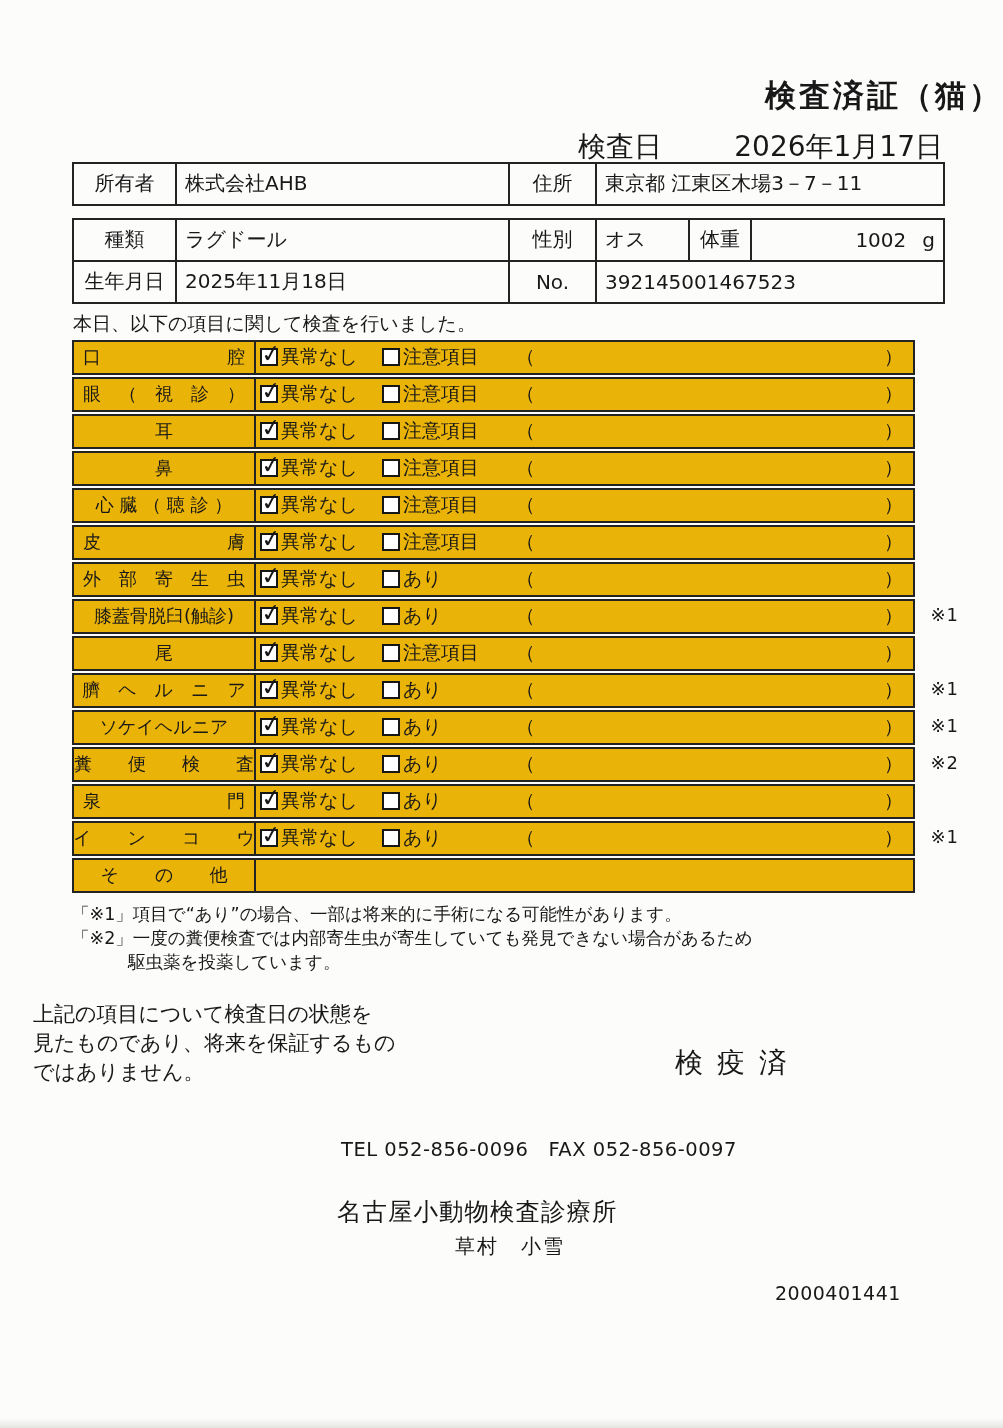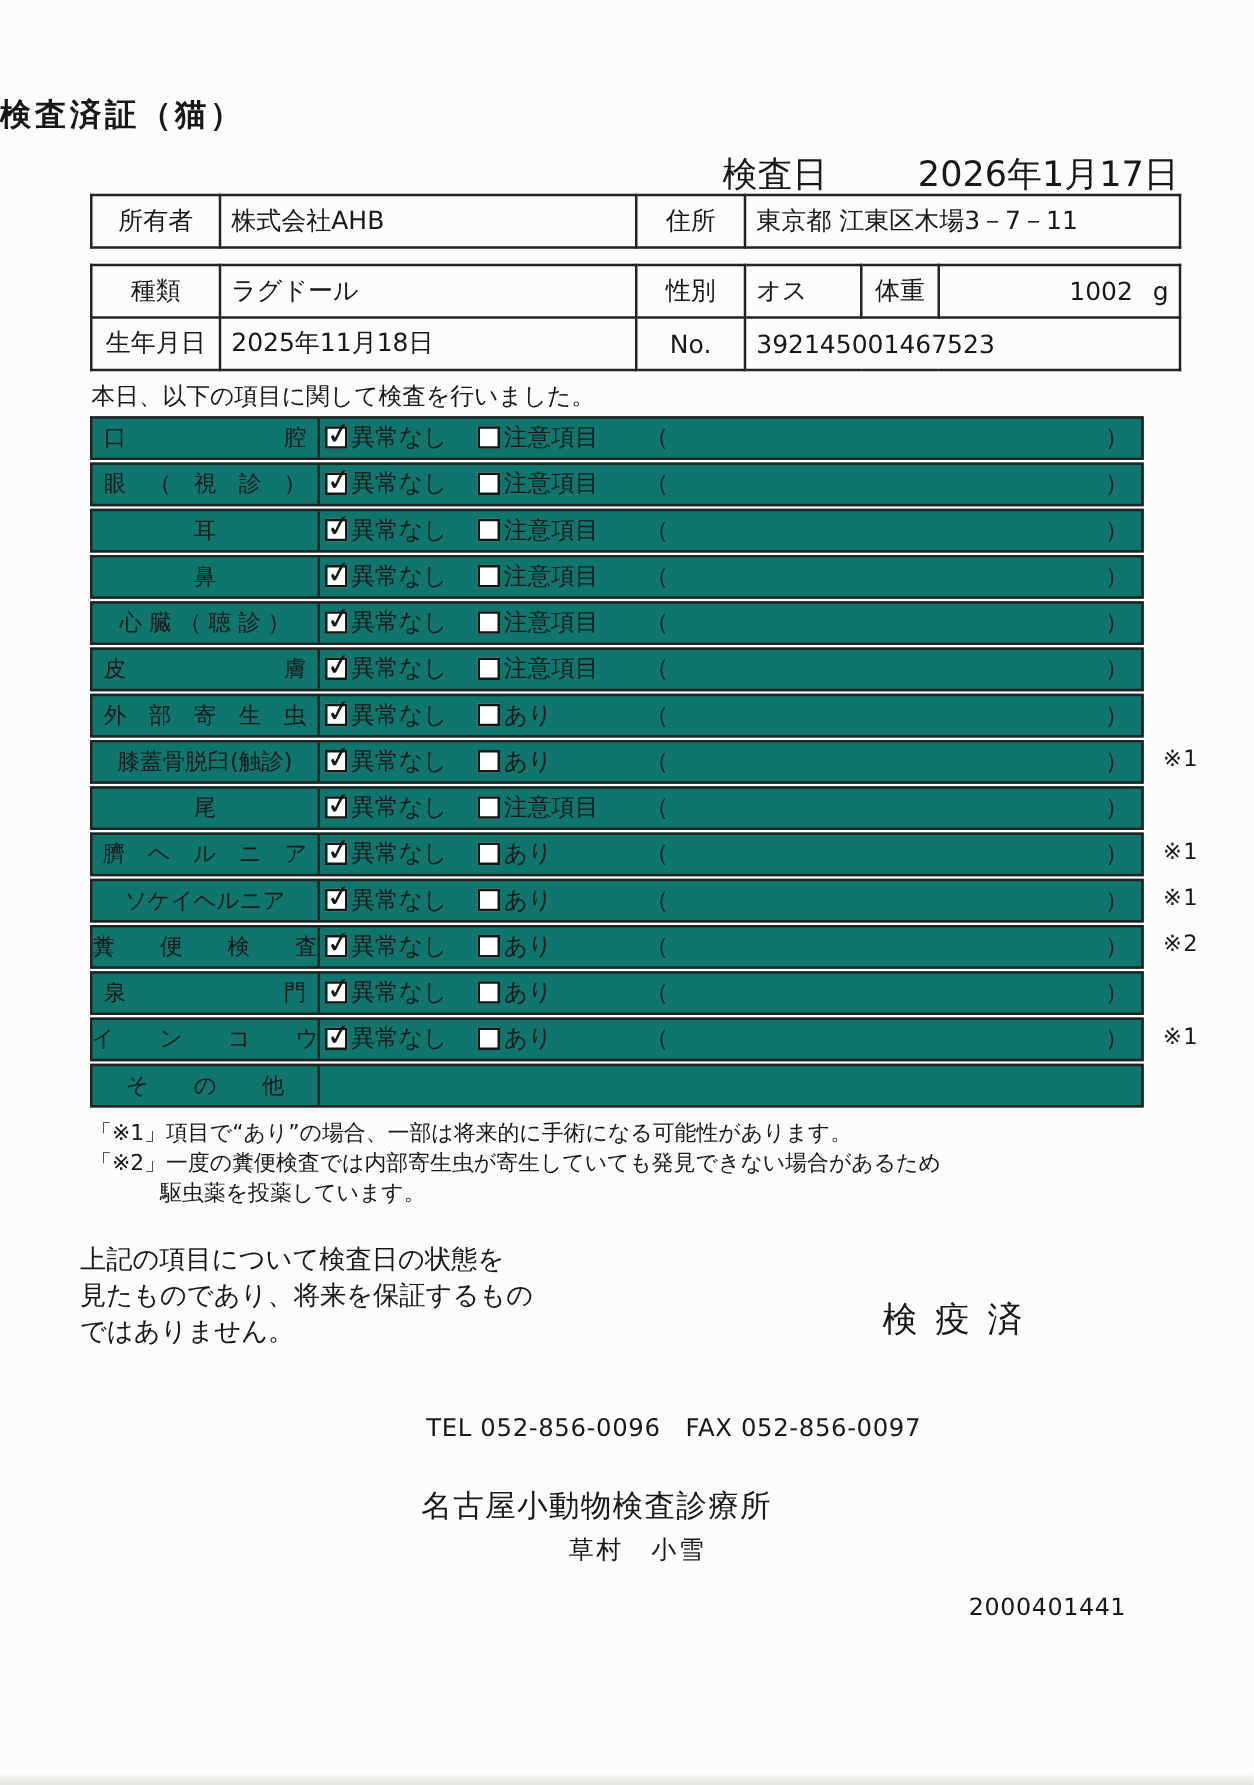--- a/index.html
+++ b/index.html
@@ -8,22 +8,22 @@
     background:#fcfcfb;color:#181818;
     font-family:"DejaVu Sans","Liberation Sans",sans-serif;
     overflow:hidden;
   }
   body::after{
     content:"";position:absolute;left:0;bottom:0;width:100%;height:10px;
     background:linear-gradient(#fcfcfb,#e4e4e1);
   }
   .page{position:relative;width:100%;height:100%;}
   .title{
-    margin:0;padding-top:78px;text-align:left;
-    font-size:25px;font-weight:600;letter-spacing:3px;line-height:1.15;
+    margin:0;padding-top:78px;text-align:right;
+    font-size:31px;font-weight:600;letter-spacing:3px;line-height:1.15;
   }
   .date-row{position:relative;height:30px;margin-top:14px;font-size:28px;}
   .date-label{position:absolute;left:578px;top:0;}
   .date-value{position:absolute;right:60px;top:0;}
 
   table.box{border-collapse:collapse;table-layout:fixed;margin-left:72px;width:873px;}
   table.box td{
     border:2px solid #232323;font-size:20px;height:40px;
     padding:0 8px;white-space:nowrap;overflow:hidden;
   }
@@ -33,21 +33,21 @@
   .unit{display:inline-block;margin-left:16px;}
   .owner-table{margin-top:4px;}
   .info-table{margin-top:12px;}
   .info-table td{height:41px;}
 
   .intro{margin:7px 0 0 73px;font-size:19px;}
 
   .exam-table{margin-left:72px;margin-top:3px;width:843px;}
   .exam-row{
     position:relative;display:flex;align-items:center;
-    height:31px;border:2px solid #232323;margin-bottom:2px;background:#0f766e;
+    height:31px;border:2px solid #232323;margin-bottom:2px;background:#eab308;
   }
   .exam-label{
     flex:0 0 180px;width:180px;align-self:stretch;
     border-right:2px solid #232323;
     display:flex;align-items:center;justify-content:center;
     font-size:18px;white-space:nowrap;overflow:hidden;
   }
   .opts{flex:1;display:flex;align-items:center;height:100%;padding-left:4px;}
   .opt{display:flex;align-items:center;}
   .opt1{flex:0 0 122px;}
@@ -63,21 +63,21 @@
   }
   .paren-zone{
     flex:1;display:flex;justify-content:space-between;
     font-size:19px;padding-right:10px;
   }
   .note{position:absolute;right:-46px;top:3px;font-size:18px;letter-spacing:1px;}
 
   .footnotes{margin:9px 0 0 72px;font-size:17.5px;line-height:1.38;}
   .fn-indent{padding-left:56px;}
 
-  .closing{position:relative;margin:26px 0 0 64px;height:112px;font-family:Liberation Serif, serif;}
+  .closing{position:relative;margin:26px 0 0 33px;height:112px;font-family:Liberation Serif, serif;}
   .disclaimer{font-size:21px;line-height:1.38;white-space:pre-line;font-weight:500;}
   .stamp{position:absolute;left:642px;top:44px;font-size:28px;letter-spacing:14px;font-weight:500;white-space:nowrap;}
 
   .address{margin:16px 0 0 345px;font-size:19.5px;}
   .telfax{margin:24px 0 0 341px;font-size:19.5px;letter-spacing:.5px;}
   .clinic{margin:32px 0 0 337px;font-size:24.5px;letter-spacing:1px;font-weight:500;}
   .examiner{margin:5px 0 0 455px;font-size:20px;letter-spacing:2px;}
   .doc-number{margin:22px 0 0 775px;font-size:19px;letter-spacing:.5px;}
 </style>
 </head>

